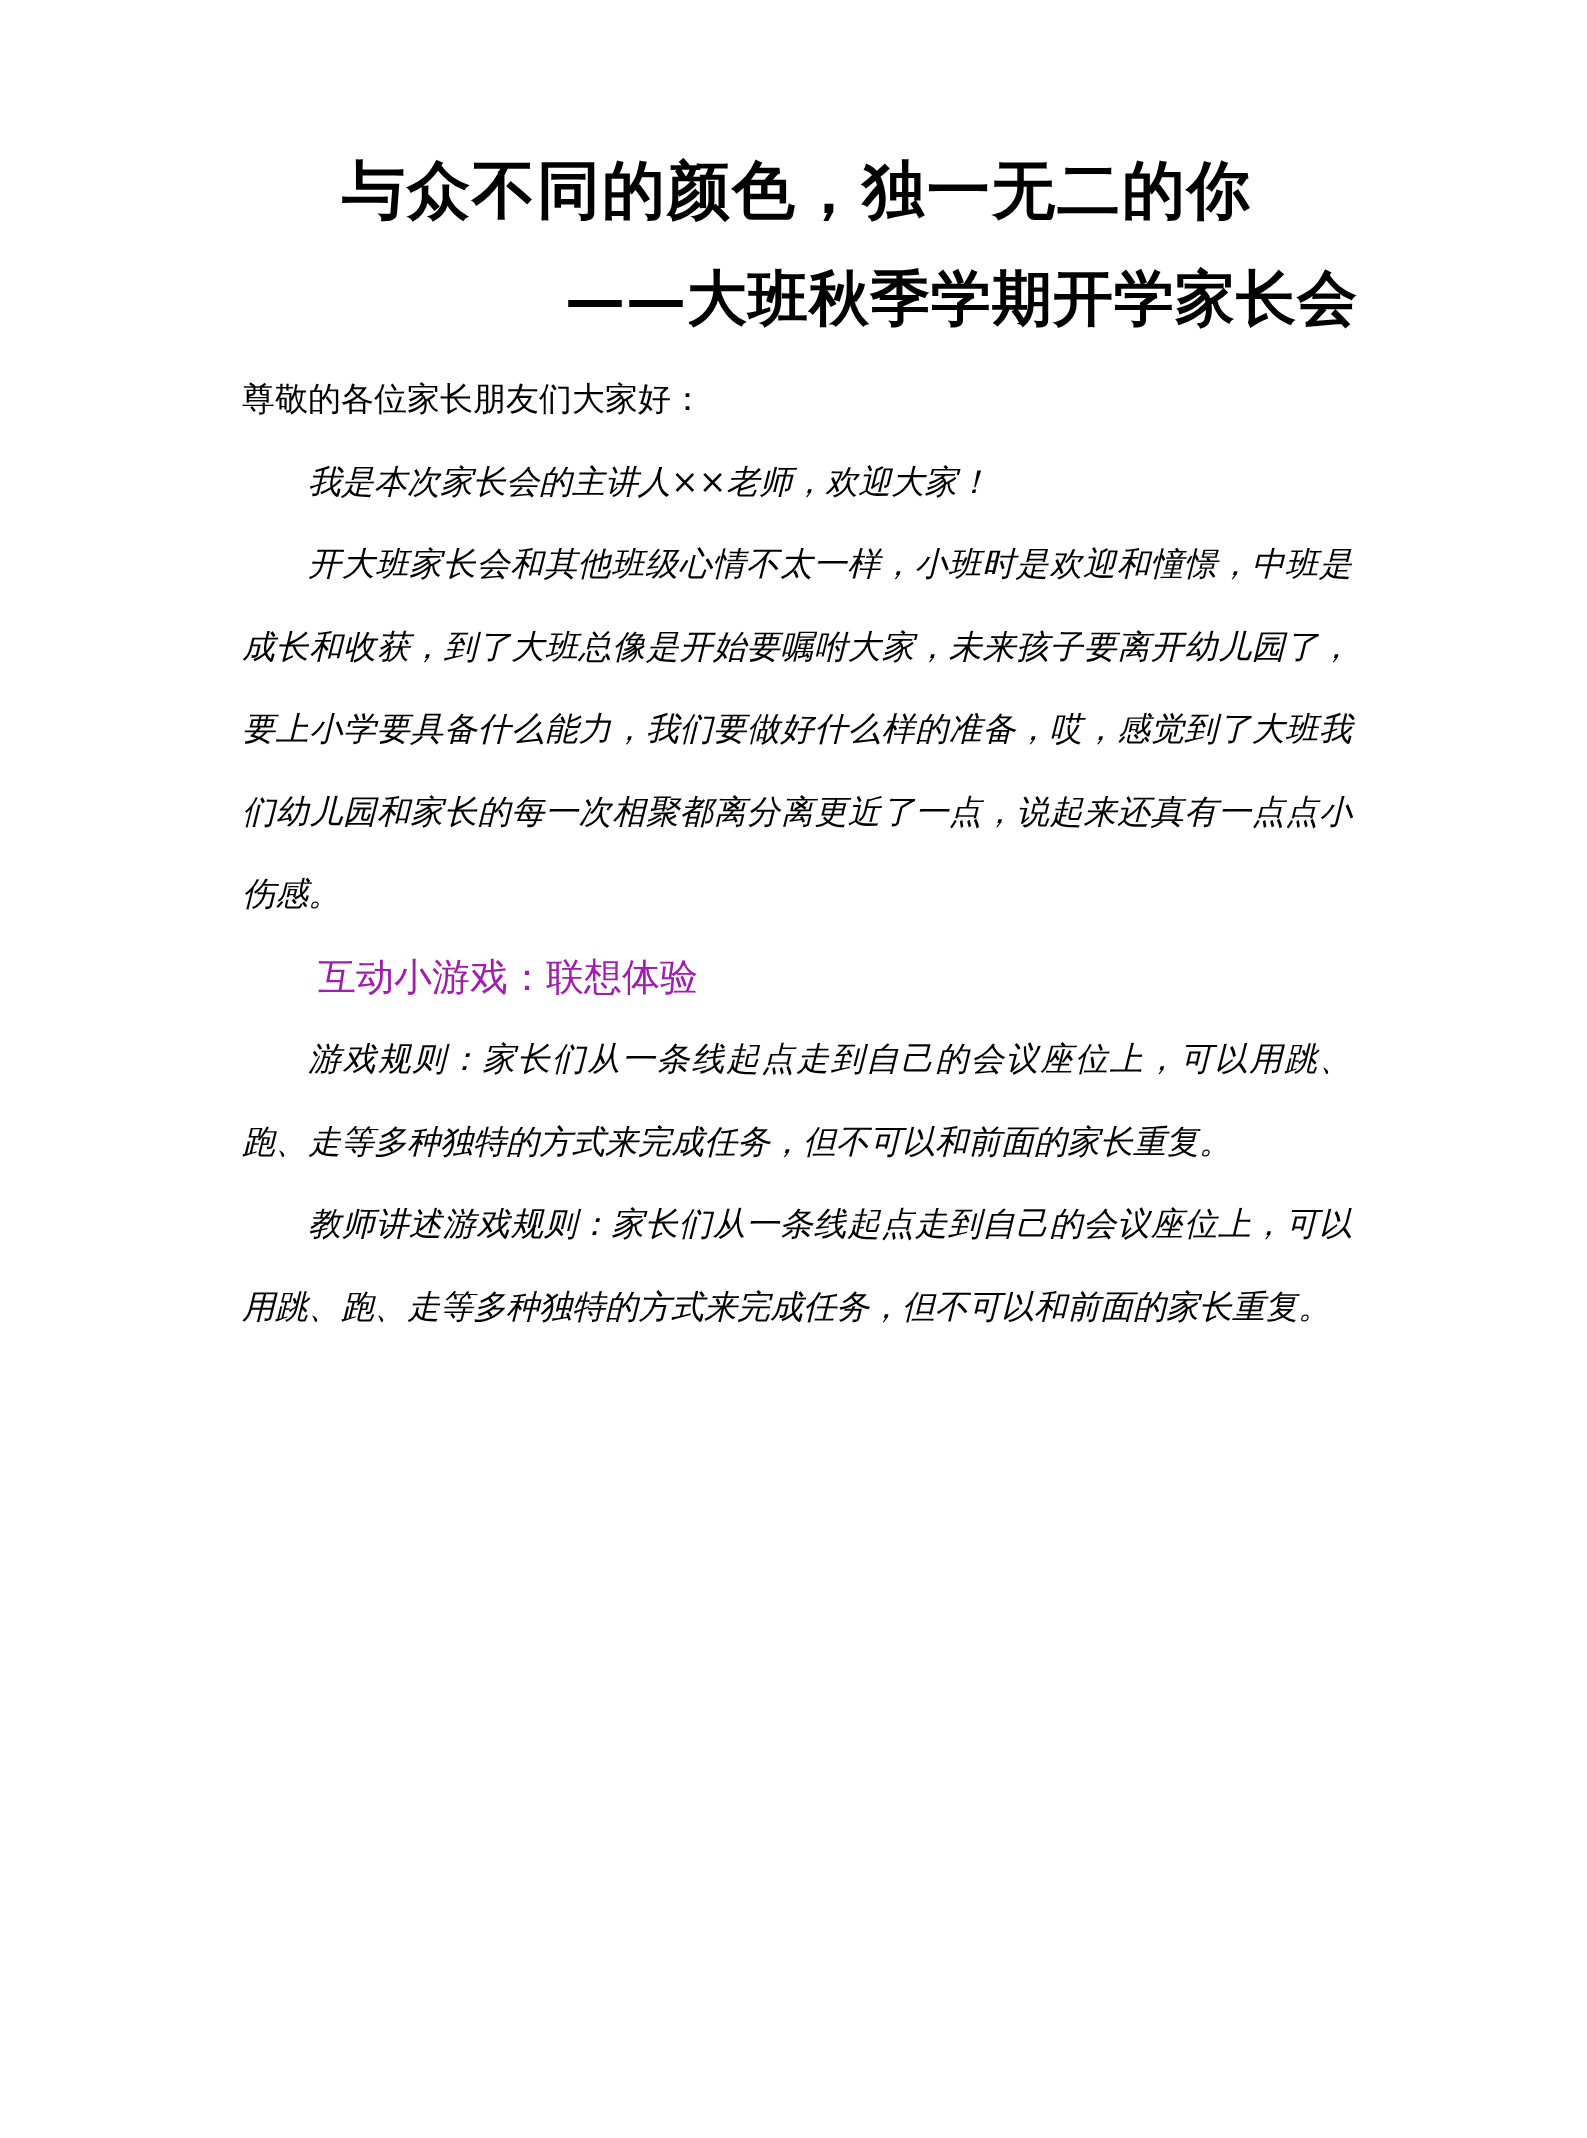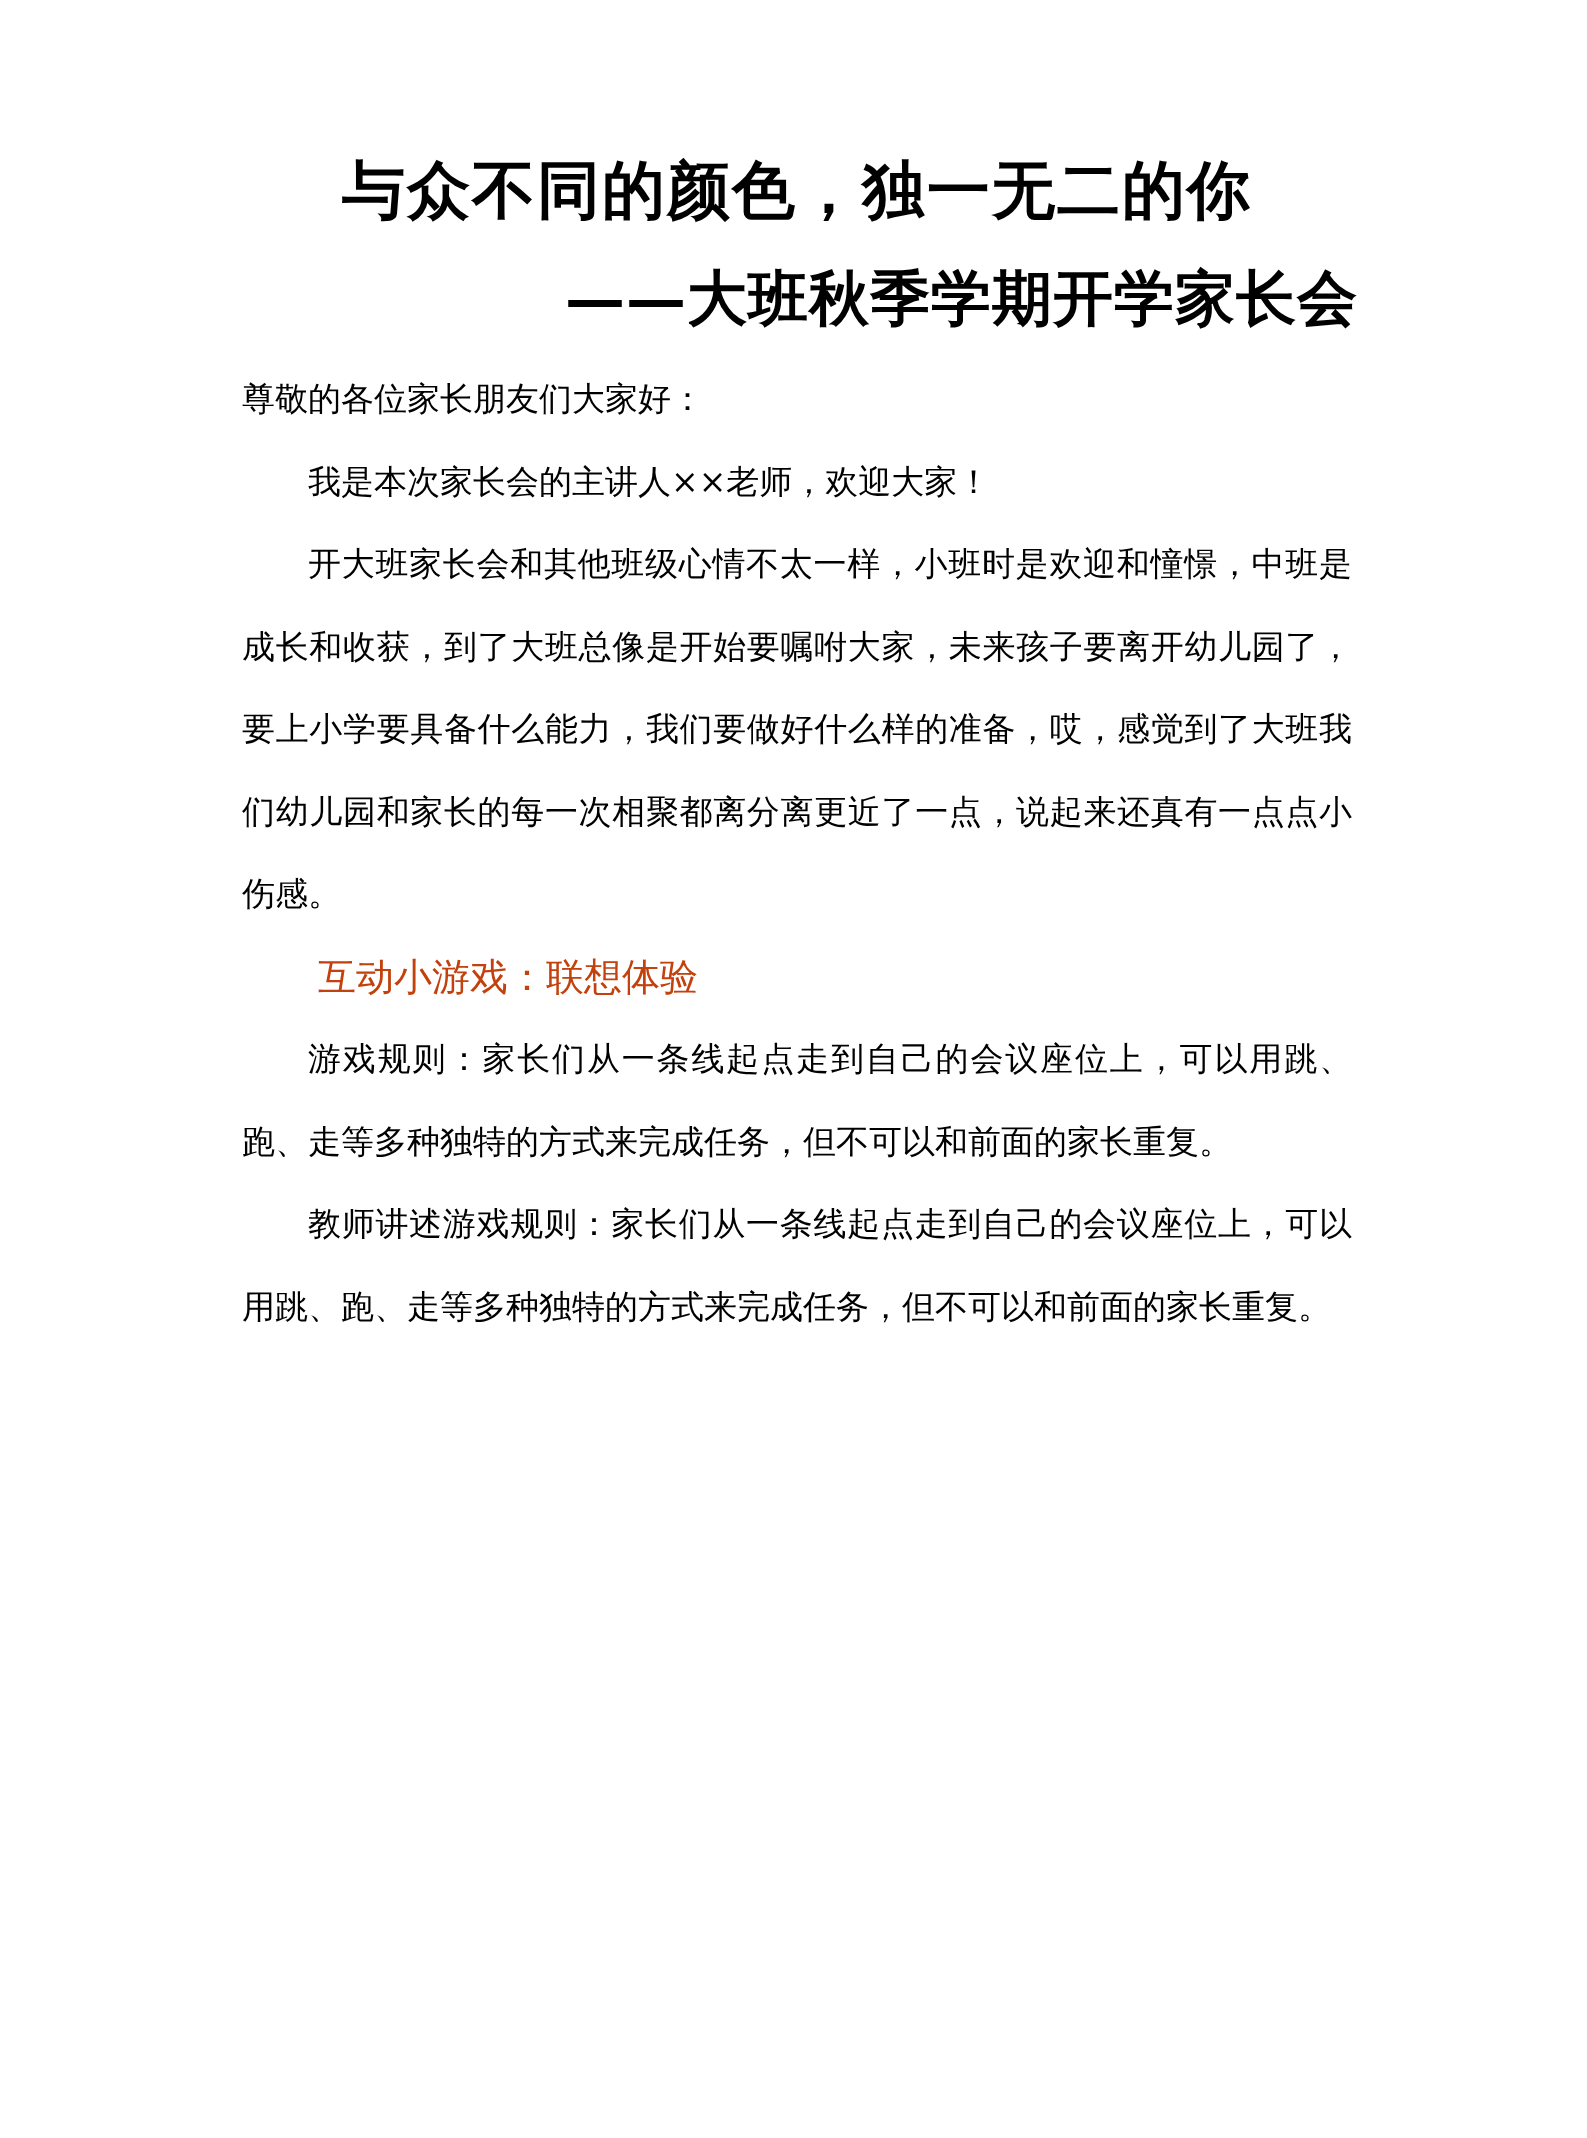--- a/index.html
+++ b/index.html
@@ -6,22 +6,22 @@
   body { width:1587px; height:2138px; position:relative; overflow:hidden;
          font-family:"DejaVu Serif","Liberation Serif",serif; color:#000; }
   .page { position:absolute; left:242px; top:0; width:1110px; }
   .title { position:absolute; left:0; width:1110px; top:150px; text-align:center;
            font-size:63px; font-weight:bold; line-height:80px; letter-spacing:2px; }
   .subtitle { position:absolute; right:-6px; top:258px; text-align:center;
               font-size:60px; font-weight:bold; line-height:80px; letter-spacing:1px; }
   .body-text { position:absolute; left:0; top:358px; width:1110px;
                font-size:33px; line-height:82.5px; }
   .body-text p { margin:0; text-align:justify; text-align-last:left; }
-  .indent { text-indent:2em; }
-  .heading-red { color:#c2410c; font-size:38px; font-weight:normal; text-indent:2em;
+  .indent { text-indent:2em;font-style:italic; }
+  .heading-red { color:#a21caf; font-size:38px; font-weight:normal; text-indent:2em;
                  line-height:82.5px; margin:0; }
 </style>
 </head>
 <body>
 
 <div class="page">
   <div class="title">与众不同的颜色，独一无二的你</div>
   <div class="subtitle">——大班秋季学期开学家长会</div>
 
   <div class="body-text">

